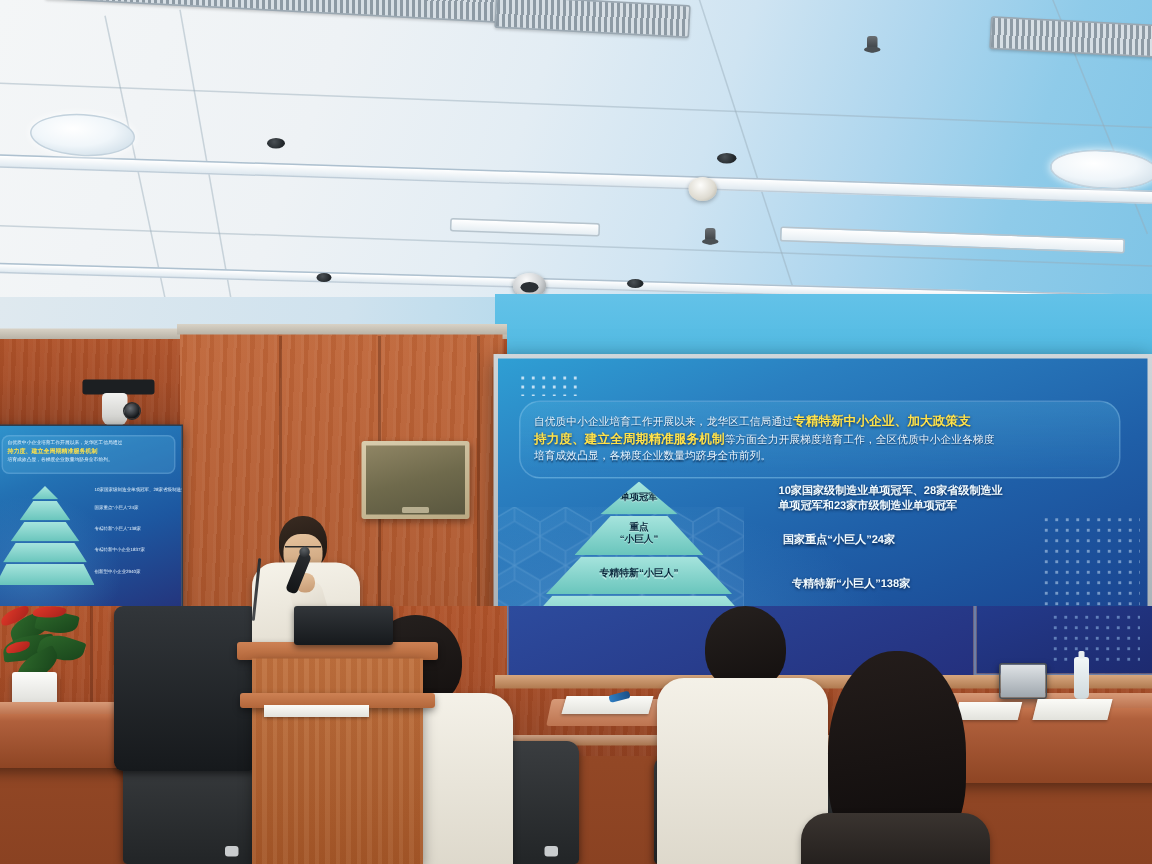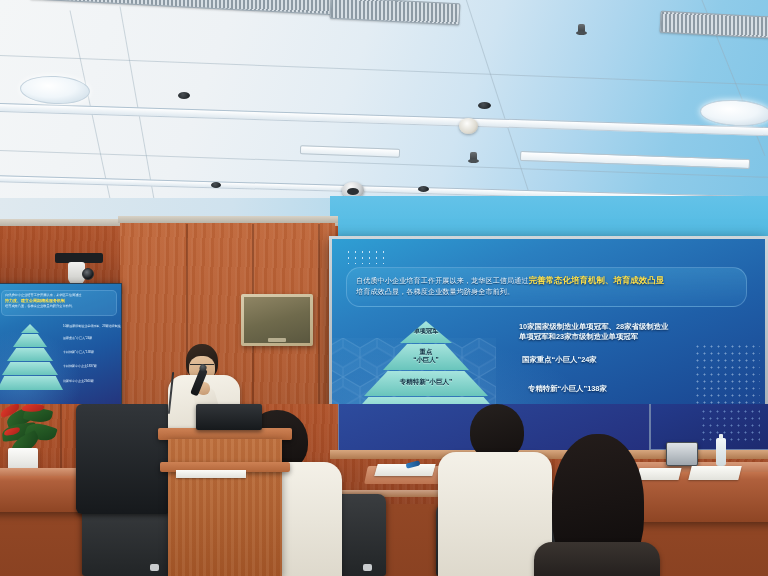--- a/index.html
+++ b/index.html
@@ -475,21 +475,24 @@
         </defs>
         <rect width="170" height="150" fill="url(#hex)"></rect>
         <rect width="170" height="150" fill="url(#hex2)"></rect>
       </svg>
 
       <div class="dotgrid-right"></div>
       <div class="dotgrid-tl"></div>
 
       <div class="intro-box">
         <div class="intro-line">
-          <span>自优质中小企业培育工作开展以来，龙华区工信局通过</span><span class="hl">完善常态化培育机制、培育成效凸显</span>
+          <span>自优质中小企业培育工作开展以来，龙华区工信局通过</span><span class="hl">专精特新中小企业、加大政策支</span>
+        </div>
+        <div class="intro-line">
+          <span class="hl">持力度、建立全周期精准服务机制</span><span>等方面全力开展梯度培育工作，全区优质中小企业各梯度</span>
         </div>
         <div class="intro-line">培育成效凸显，各梯度企业数量均跻身全市前列。</div>
       </div>
 
       <div class="pyramid-wrap">
         <div class="tier t-apex" style="left:62px; top:0px; width:52px; height:22px; font-size:6.2px;">
           <span>单项冠军</span>
         </div>
         <div class="tier t-trap" style="--tl:28%; --tr:72%; left:45px; top:23px; width:86px; height:26px; font-size:6.4px; flex-direction:column; line-height:8.5px;">
           <span>重点</span>

